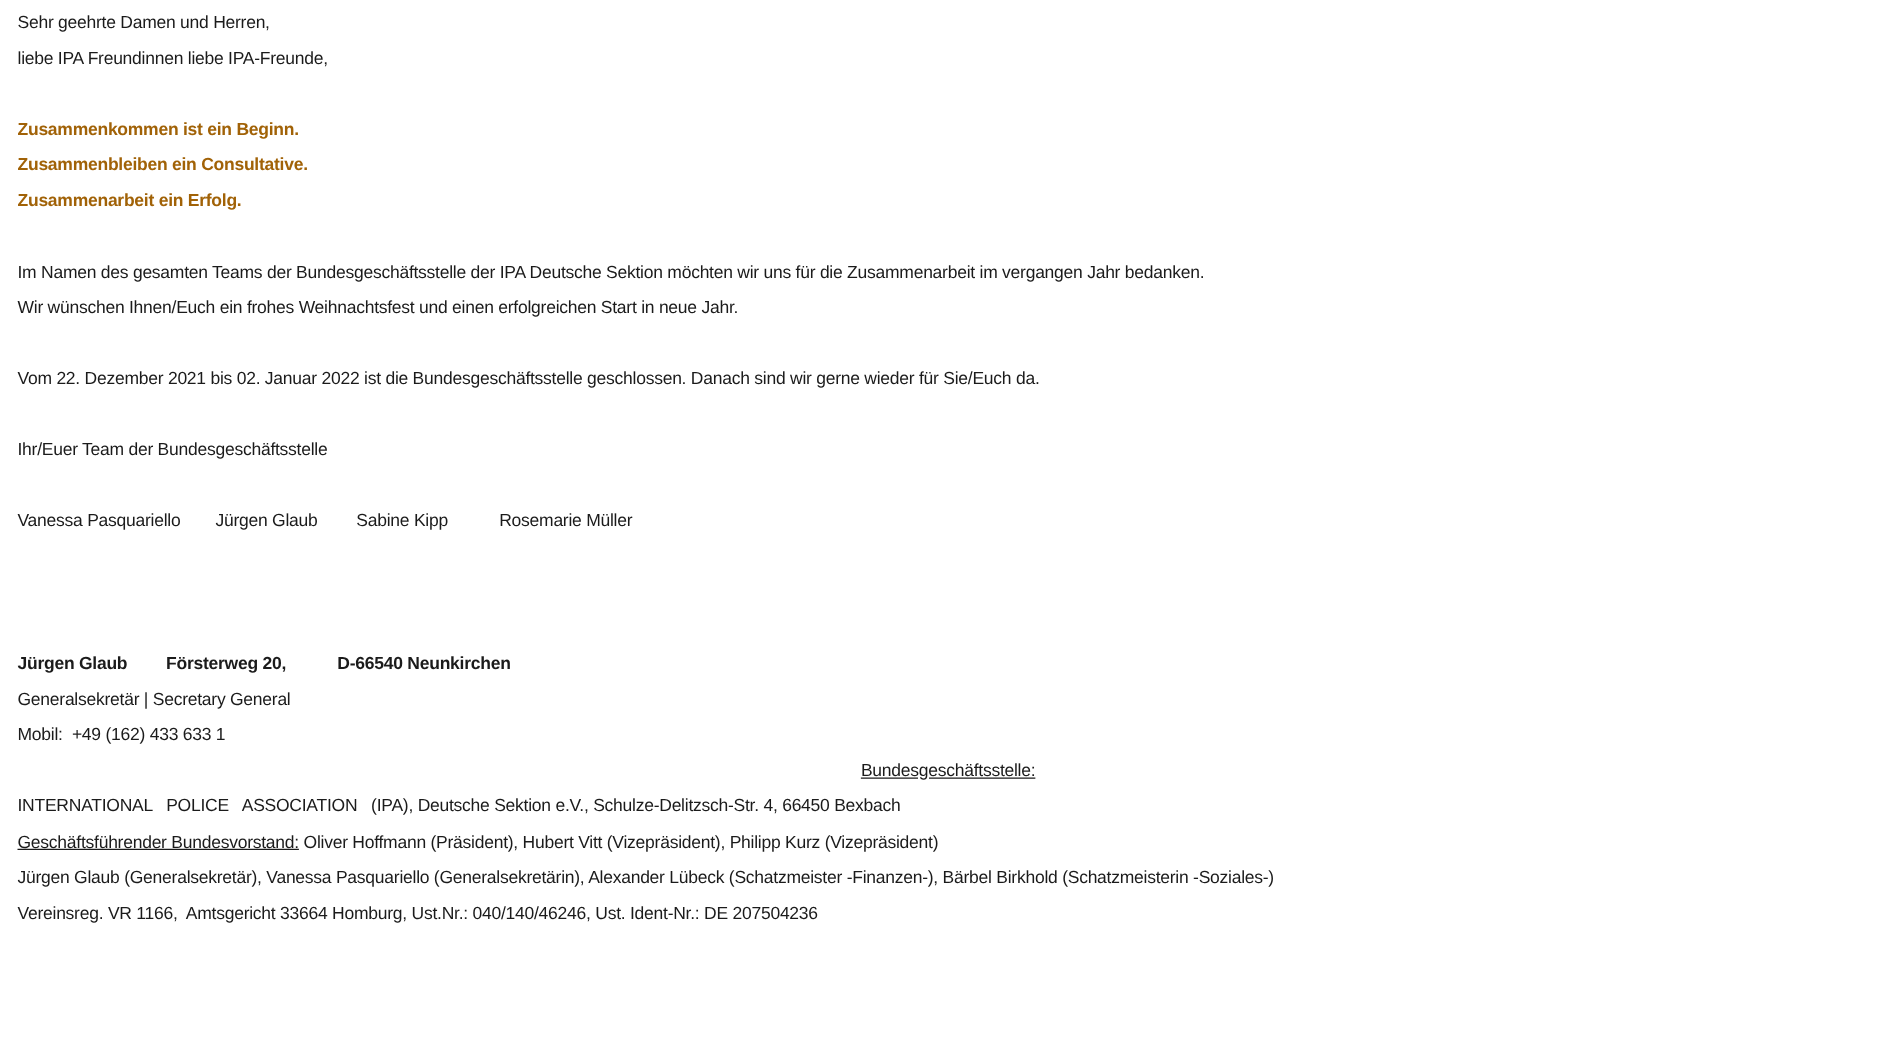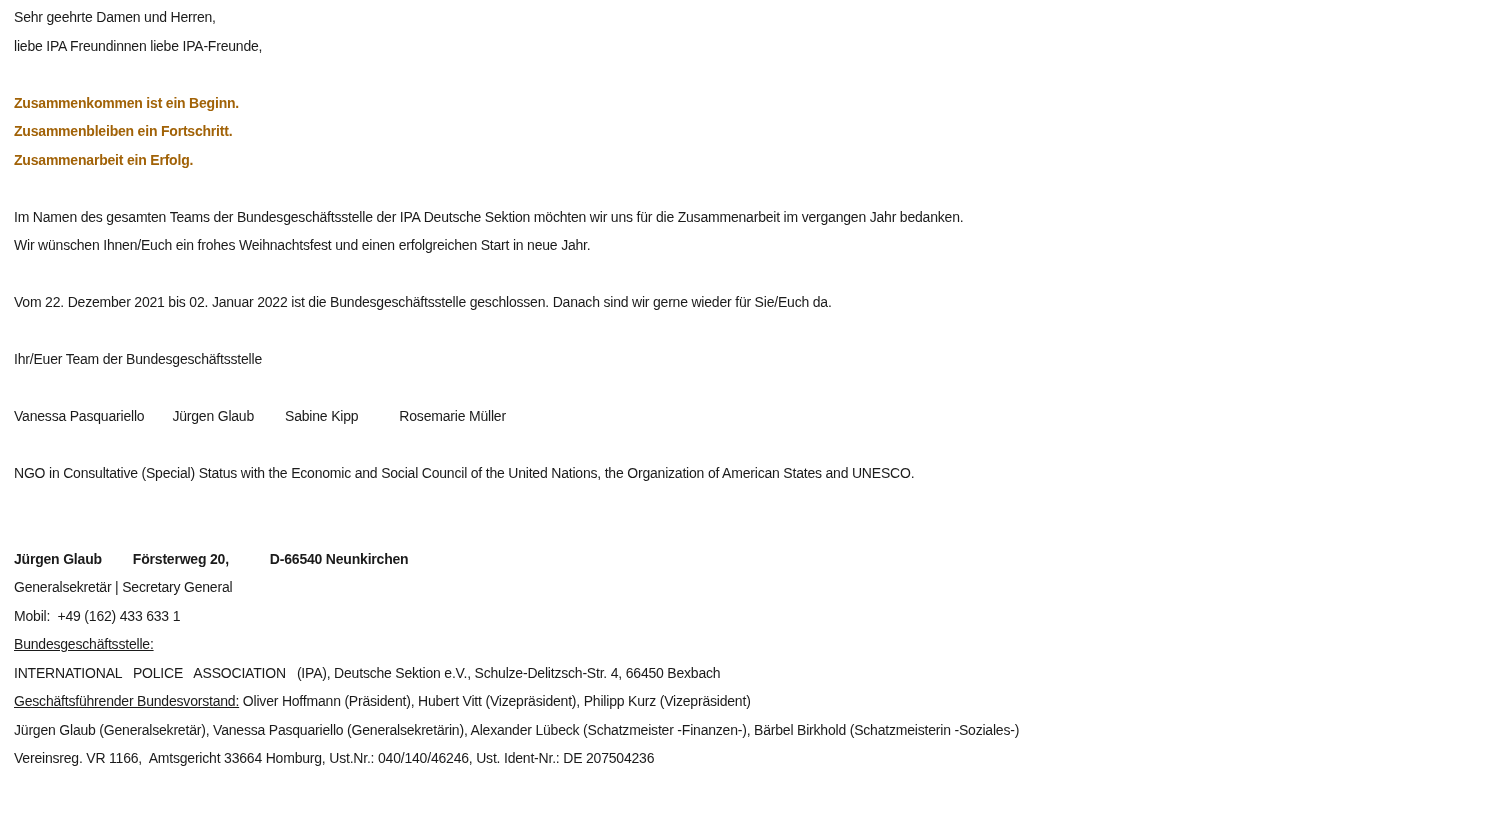--- a/index.html
+++ b/index.html
@@ -23,42 +23,42 @@
     white-space: pre-wrap;
   }
   .nowrap { white-space: pre; }
   .sp1 { height: 28.5px; }
   .sp2 { height: 57px; }
   .bold { font-weight: bold; }
   .quote {
     font-weight: bold;
     color: #a16207;
   }
-  .underline { text-decoration: underline; }
+  .underline { text-decoration: underline; text-align: center; }
   a.link {
     color: #2E74B5;
     text-decoration: underline;
     cursor: pointer;
   }
   .gap-sm { display: inline-block; width: 28px; }
   .gap-md { display: inline-block; width: 31px; }
   .gap-lg { display: inline-block; width: 41px; }
 </style>
 </head>
 <body>
 
 <div class="doc">
 
   <p class="line">Sehr geehrte Damen und Herren,</p>
   <p class="line">liebe IPA Freundinnen liebe IPA-Freunde,</p>
 
   <div class="sp1"></div>
 
   <p class="line quote">Zusammenkommen ist ein Beginn.</p>
-  <p class="line quote">Zusammenbleiben ein Fortschritt.</p>
+  <p class="line quote">Zusammenbleiben ein Consultative.</p>
   <p class="line quote">Zusammenarbeit ein Erfolg.</p>
 
   <div class="sp1"></div>
 
   <p class="line nowrap">Im Namen des gesamten Teams der Bundesgeschäftsstelle der IPA Deutsche Sektion möchten wir uns für die Zusammenarbeit im vergangen Jahr bedanken.</p>
   <p class="line nowrap">Wir wünschen Ihnen/Euch ein frohes Weihnachtsfest und einen erfolgreichen Start in neue Jahr.</p>
 
   <div class="sp1"></div>
 
   <p class="line nowrap">Vom 22. Dezember 2021 bis 02. Januar 2022 ist die Bundesgeschäftsstelle geschlossen. Danach sind wir gerne wieder für Sie/Euch da.</p>
@@ -66,21 +66,20 @@
   <div class="sp1"></div>
 
   <p class="line">Ihr/Euer Team der Bundesgeschäftsstelle</p>
 
   <div class="sp1"></div>
 
   <p class="line nowrap"><span>Vanessa Pasquariello</span><span class="gap-sm"></span><span>Jürgen Glaub</span><span class="gap-md"></span><span>Sabine Kipp</span><span class="gap-lg"></span><span>Rosemarie Müller</span></p>
 
   <div class="sp1"></div>
 
-  <p class="line nowrap">NGO in Consultative (Special) Status with the Economic and Social Council of the United Nations, the Organization of American States and UNESCO.</p>
 
   <div class="sp2"></div>
 
   <p class="line bold nowrap"><span>Jürgen Glaub</span><span class="gap-md"></span><span>Försterweg 20,</span><span class="gap-lg"></span><span>D-66540 Neunkirchen</span></p>
 
   <p class="line">Generalsekretär | Secretary General</p>
   <p class="line">Mobil:  +49 (162) 433 633 1</p>
 
 
   <p class="line underline">Bundesgeschäftsstelle:</p>

